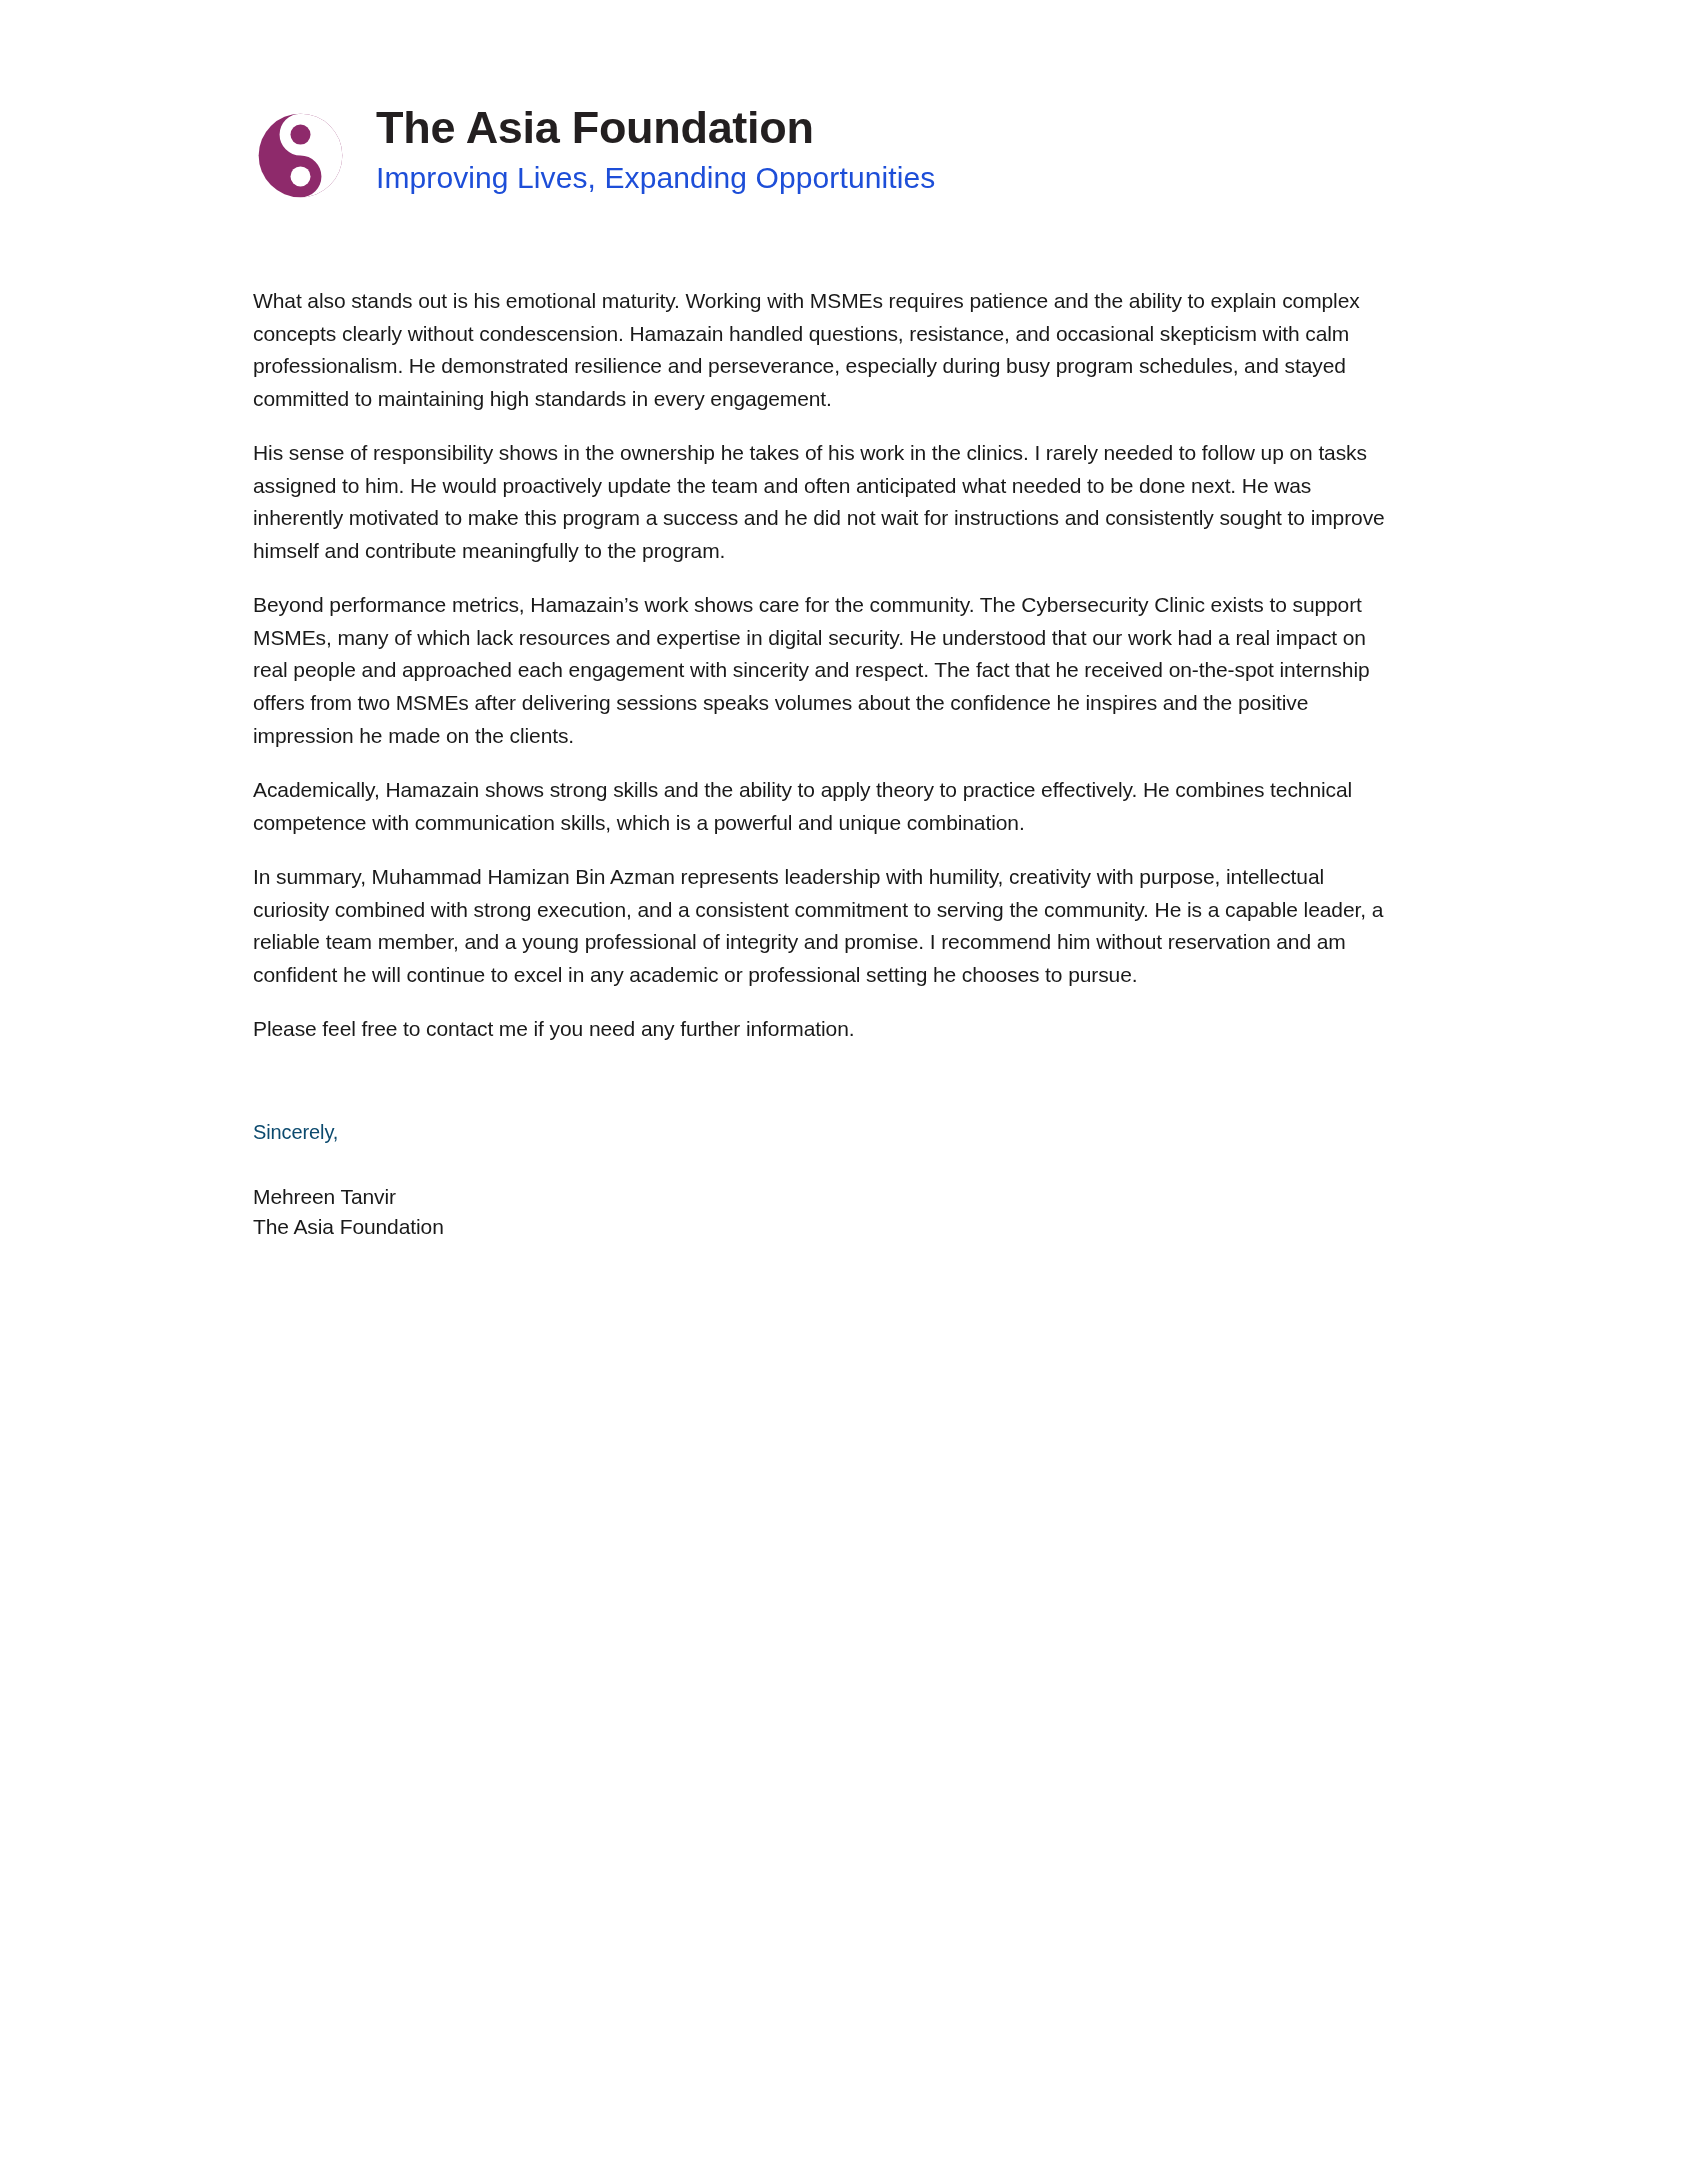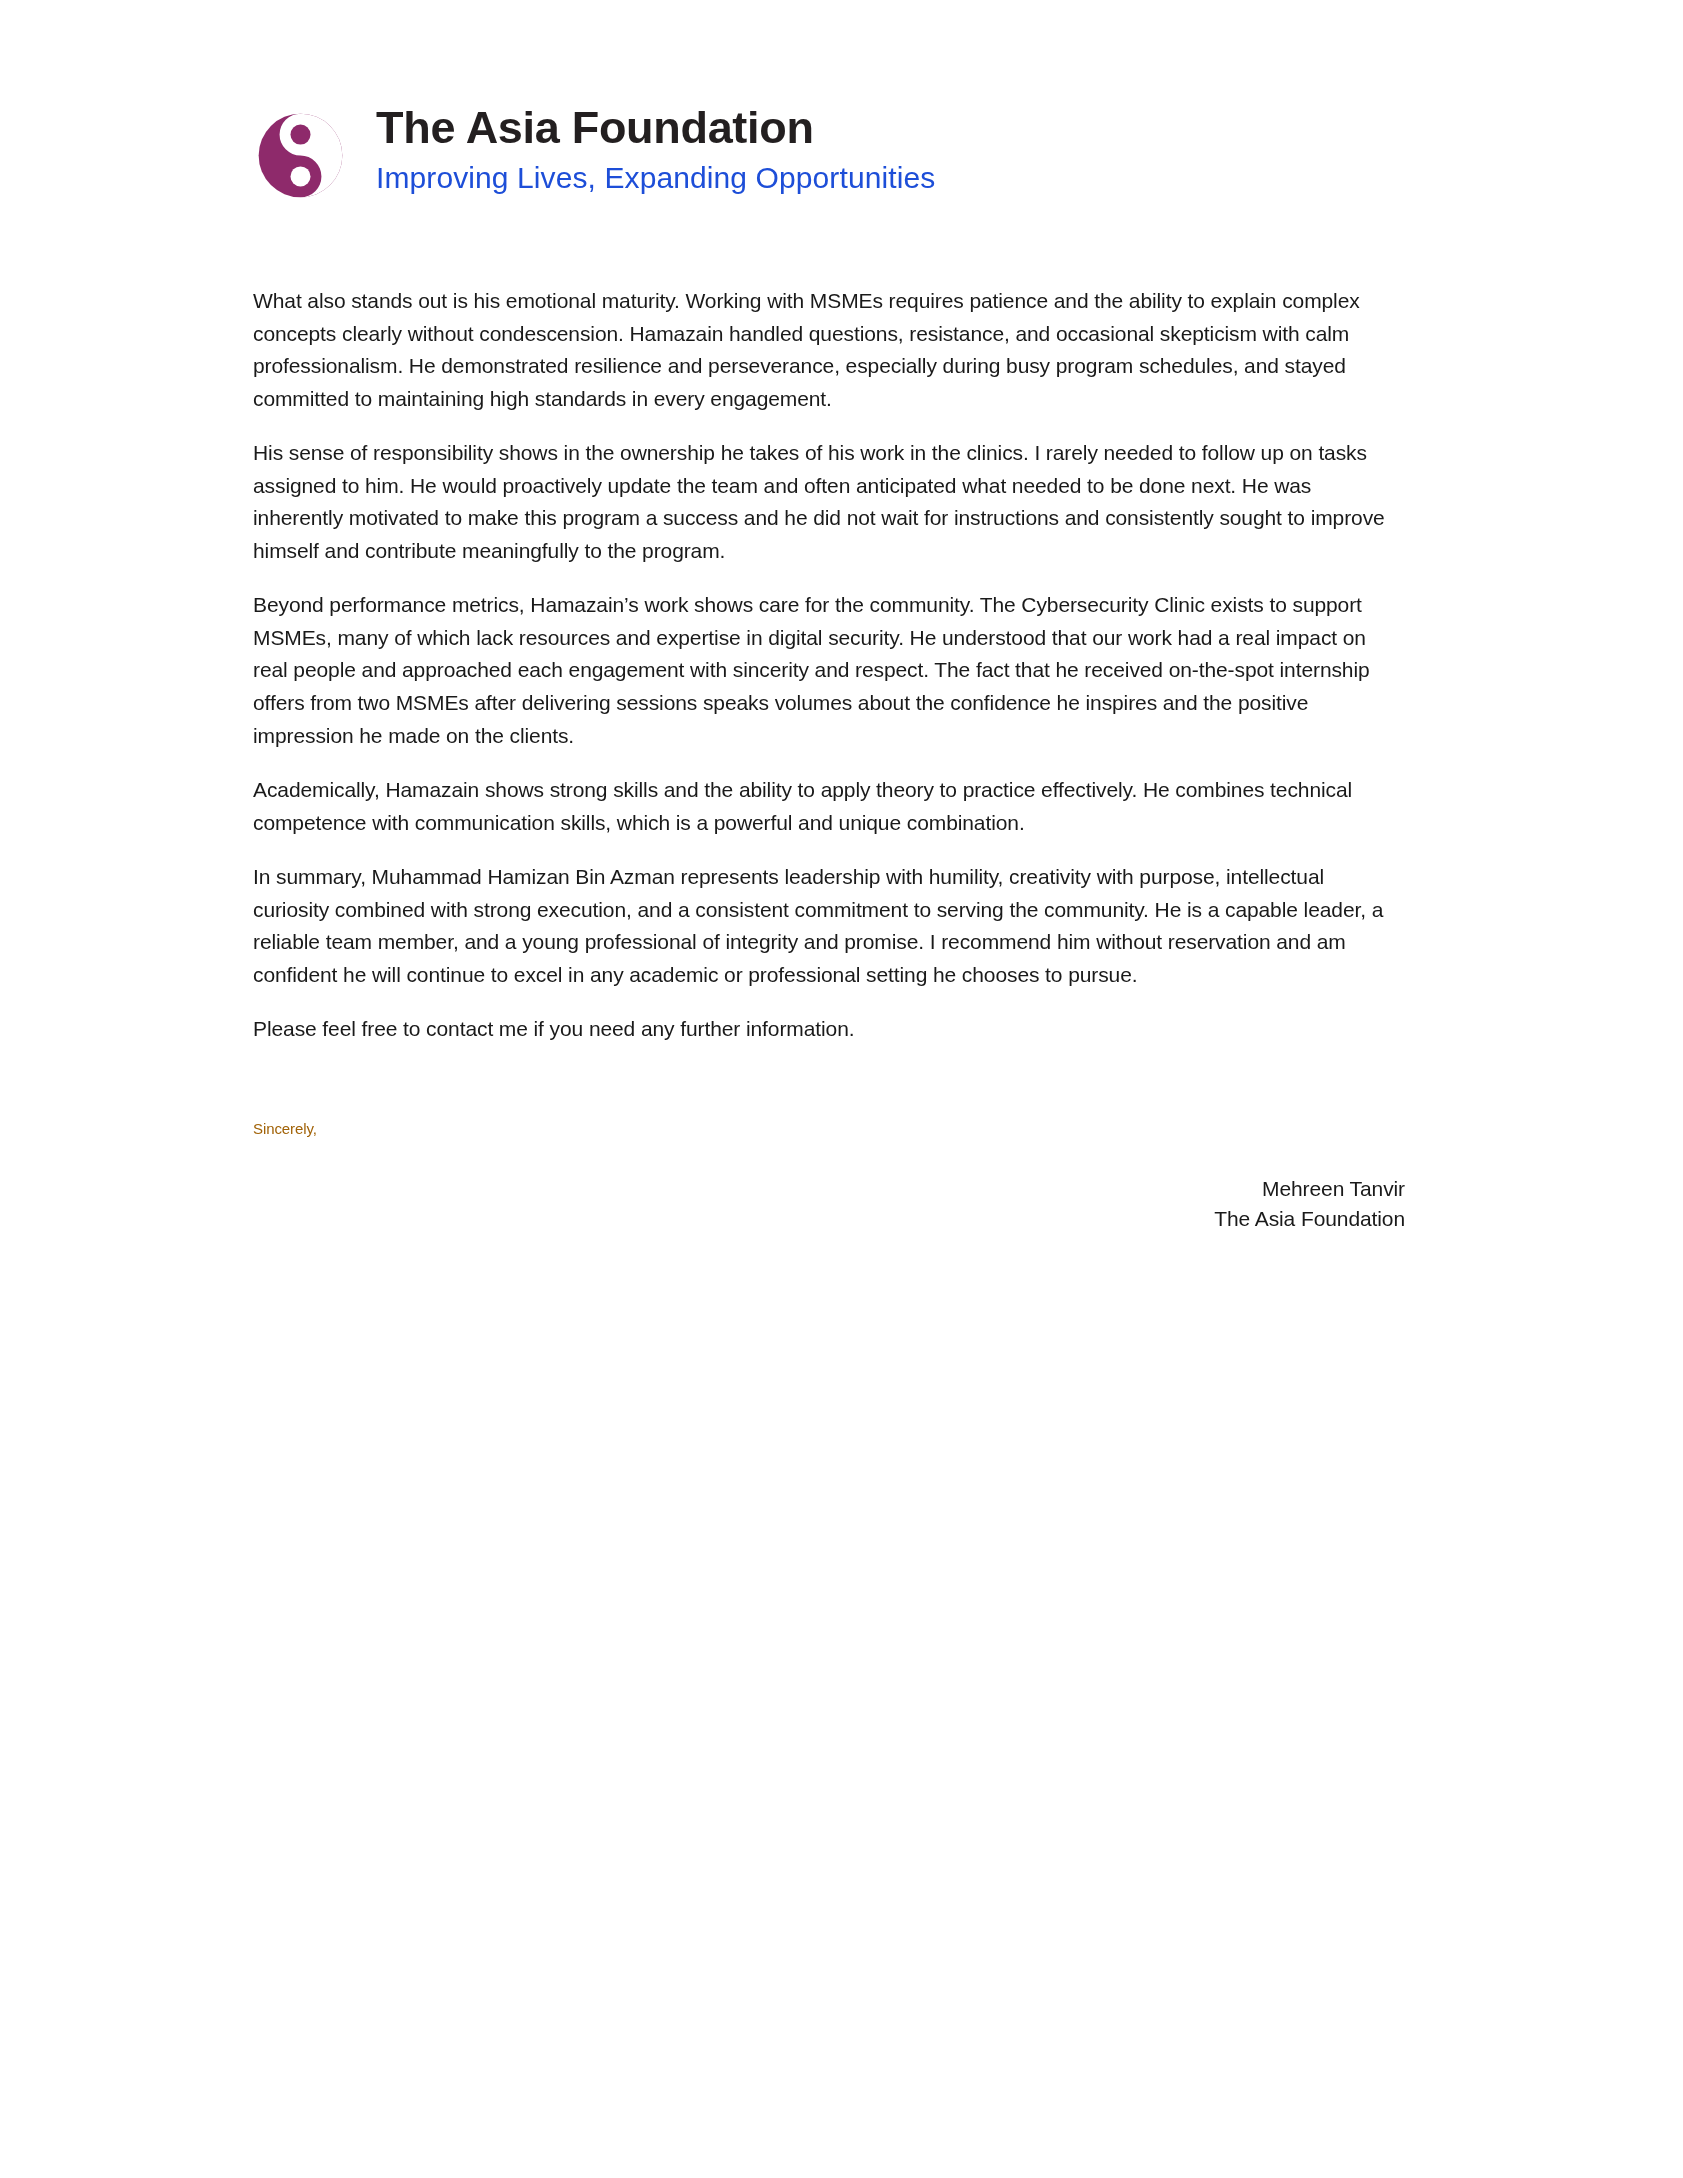--- a/index.html
+++ b/index.html
@@ -72,33 +72,33 @@
     line-height: 1.55;
     color: #1a1a1a;
     margin: 0 0 22px 0;
     text-align: left;
     letter-spacing: -0.1px;
   }
   .closing-block {
     margin-top: 71px;
   }
   .signoff {
-    font-size: 15px;
+    font-size: 20px;
     line-height: 1.55;
-    color: #a16207;
+    color: #0c4a6e;
     margin: 0 0 34px 0;
     letter-spacing: -0.1px;
   }
   .sig-lines {
     font-size: 21px;
     line-height: 1.42;
     color: #1a1a1a;
     letter-spacing: -0.1px;
   }
-  .sig-line { display: block; text-align: right; }
+  .sig-line { display: block; }
 </style>
 </head>
 <body>
 
 <div class="page">
 
   <div class="letterhead">
     <div class="logo-mark">
       <svg viewBox="0 0 100 100" width="91" height="91" aria-hidden="true">
         <circle cx="50" cy="50" r="46" fill="#8E2A6B"></circle>

